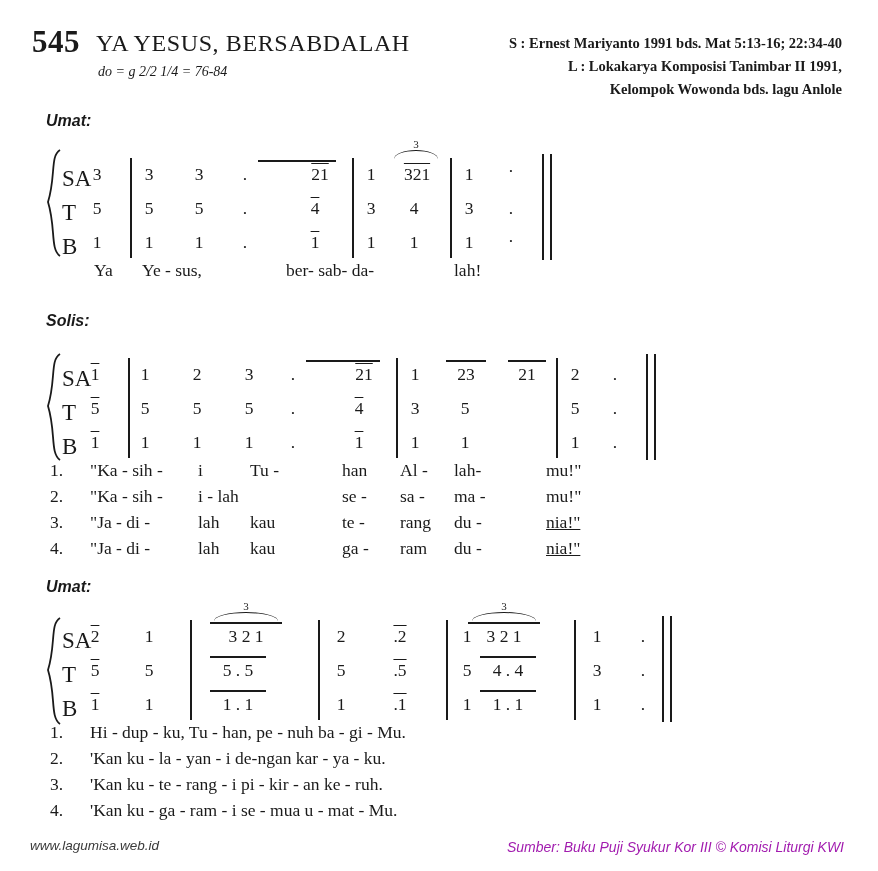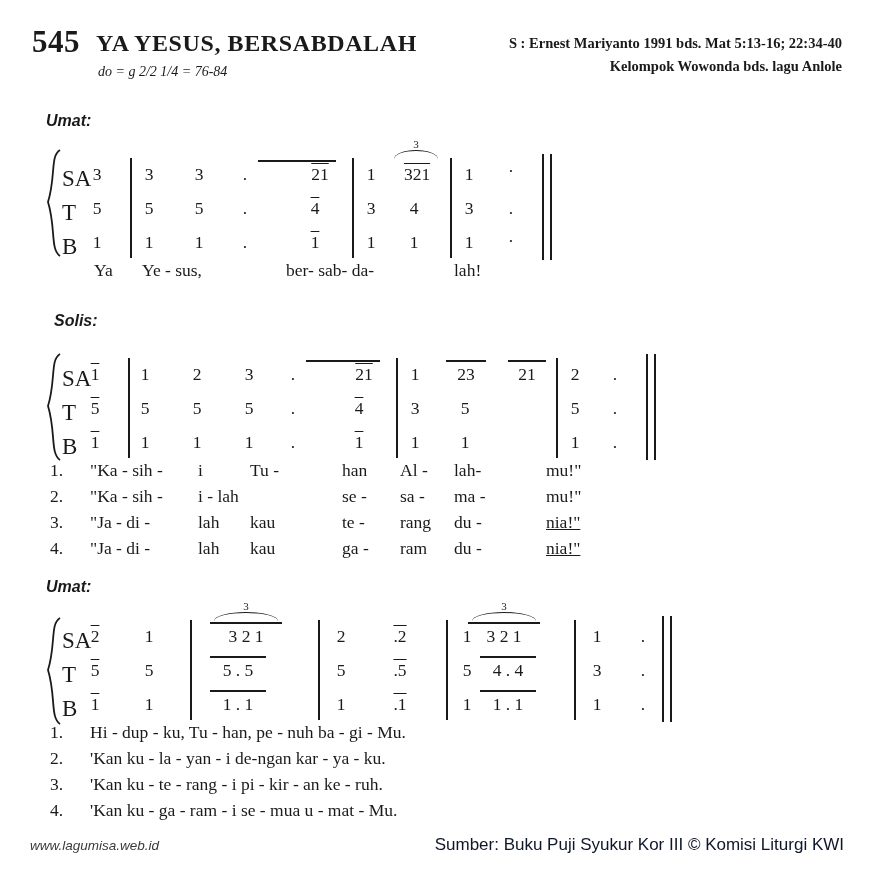--- a/index.html
+++ b/index.html
@@ -28,21 +28,21 @@
     top: 24px;
     font-size: 31px;
     font-weight: bold;
     letter-spacing: 0.5px;
   }
   .hymn-title {
     position: absolute;
     left: 96px;
     top: 30px;
     font-size: 24px;
-    font-weight: bold;
+    font-weight: normal;
     letter-spacing: 0.6px;
   }
   .tempo-line {
     position: absolute;
     left: 98px;
     top: 64px;
     font-size: 14px;
     font-style: italic;
   }
   .credits {
@@ -134,36 +134,38 @@
     bottom: 18px;
     font-size: 13.5px;
     font-style: italic;
     font-family: "Liberation Sans", sans-serif;
     color: #3a3a3a;
   }
   .footer-right {
     position: absolute;
     right: 34px;
     bottom: 16px;
-    font-size: 17px;
+    font-size: 14px;
+    font-style: italic;
     font-family: "Liberation Sans", sans-serif;
-    color: #0f172a;
+    color: #a21caf;
   }
 </style>
 </head>
 <body>
 
 <div class="page">
 
   <div class="hymn-number">545</div>
   <div class="hymn-title">YA YESUS, BERSABDALAH</div>
   <div class="tempo-line">do = g  2/2  1/4 = 76-84</div>
 
   <div class="credits">
     <span class="ln">S : Ernest Mariyanto 1991 bds. Mat 5:13-16; 22:34-40</span>
+    <span class="ln">L : Lokakarya Komposisi Tanimbar II 1991,</span>
     <span class="ln">Kelompok Wowonda bds. lagu Anlole</span>
   </div>
 
   <div class="sec-label" style="left:46px; top:112px;">Umat:</div>
 
   <div class="block" style="left:42px; top:148px; width:560px; height:122px;">
 
     <svg class="brace" width="22" height="110" viewBox="0 0 22 110">
       <path d="M18 2 C8 8, 14 28, 6 54 C14 80, 8 101, 18 108" fill="none" stroke="#1a1a1a" stroke-width="1.8"></path>
     </svg>
@@ -211,21 +213,21 @@
     <div class="note" style="left:362px; top:84px; width:20px;">1</div>
     <div class="note" style="left:418px; top:84px; width:18px;">1</div>
     <div class="note" style="left:462px; top:78px; width:14px;">.</div>
 
     <div class="lyric" style="left:52px; top:112px;">Ya</div>
     <div class="lyric" style="left:100px; top:112px;">Ye - sus,</div>
     <div class="lyric" style="left:244px; top:112px;">ber- sab- da-</div>
     <div class="lyric" style="left:412px; top:112px;">lah!</div>
   </div>
 
-  <div class="sec-label" style="left:54px; top:312px;">Solis:</div>
+  <div class="sec-label" style="left:46px; top:312px;">Solis:</div>
 
   <div class="block" style="left:42px; top:352px; width:680px; height:210px;">
     <svg class="brace" width="22" height="110" viewBox="0 0 22 110">
       <path d="M18 2 C8 8, 14 28, 6 54 C14 80, 8 101, 18 108" fill="none" stroke="#1a1a1a" stroke-width="1.8"></path>
     </svg>
 
     <div class="voice-name" style="left:20px; top:14px;">SA</div>
     <div class="voice-name" style="left:20px; top:48px;">T</div>
     <div class="voice-name" style="left:20px; top:82px;">B</div>
 

